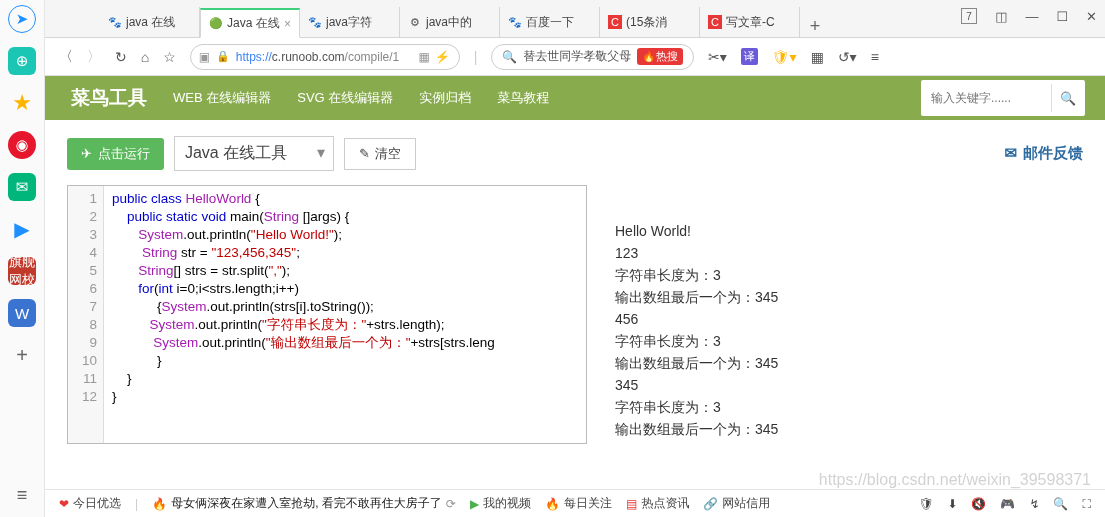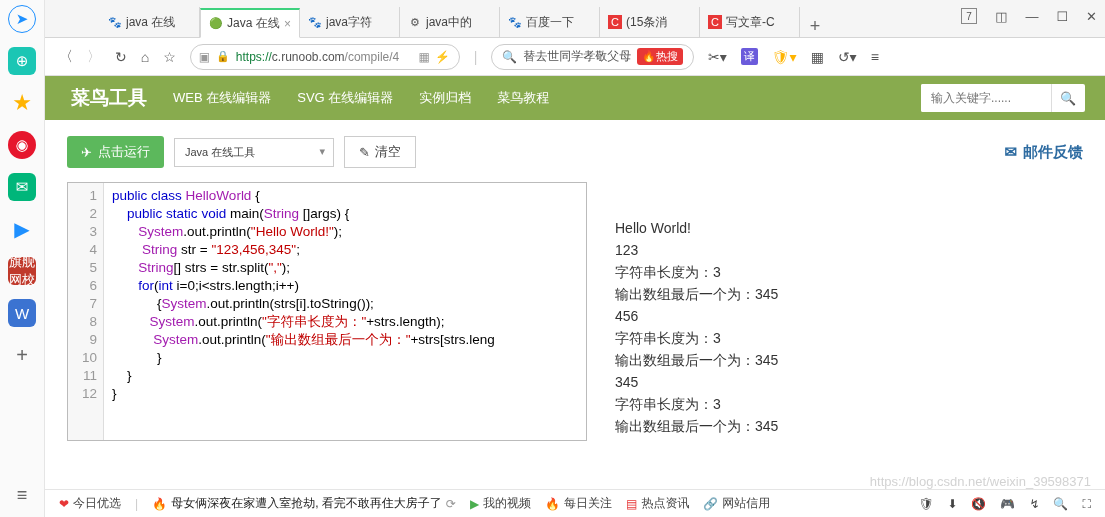--- a/index.html
+++ b/index.html
@@ -15,56 +15,56 @@
 .tab .cls { color:#999; font-size:12px; }
 .tab-add { width:30px; display:flex; align-items:center; justify-content:center; font-size:18px; color:#666; cursor:pointer; }
 .win-ctrl { position:absolute; right:8px; top:8px; display:flex; gap:18px; align-items:center; color:#555; font-size:13px; }
 .win-ctrl span { cursor:pointer; }
 .win-ctrl .box { border:1px solid #888; width:16px; height:16px; display:inline-flex; align-items:center; justify-content:center; font-size:10px; }
 .addr-bar { height:38px; display:flex; align-items:center; padding:0 14px; gap:14px; font-size:14px; color:#555; border-bottom:1px solid #e0e0e0; }
 .addr-bar .nav-ic { cursor:pointer; color:#555; }
 .url-box { flex:1; display:flex; align-items:center; border:1px solid #ccc; border-radius:14px; height:26px; padding:0 8px; font-size:12px; gap:6px; max-width:270px; }
 .url-box .lock { color:#4caf50; font-size:11px; }
 .url-box .url { flex:1; overflow:hidden; white-space:nowrap; }
-.url-box .url .green { color:#15803d; }
+.url-box .url .green { color:#3b82f6; }
 .search-box { border:1px solid #ccc; border-radius:14px; height:26px; padding:0 10px; display:flex; align-items:center; font-size:12px; color:#555; gap:6px; }
 .hotso { background:#e73737; color:#fff; padding:1px 5px; border-radius:3px; font-size:11px; }
 .tool-ics { display:flex; gap:14px; align-items:center; }
 .tool-ics span { cursor:pointer; font-size:14px; }
 .page { flex:1; background:#fff; display:flex; flex-direction:column; overflow:hidden; }
 .header { background:#88ab4e; height:44px; display:flex; align-items:center; padding:0 20px 0 26px; color:#fff; font-size:13px; gap:26px; }
 .header .logo { font-size:19px; font-weight:bold;text-align:center; }
 .header .sp { flex:1; }
-.header .sch { background:#fff; height:28px; display:flex; align-items:center; border-radius:2px; overflow:hidden; }
+.header .sch { background:#fff; height:36px; display:flex; align-items:center; border-radius:2px; overflow:hidden; }
 .header .sch input { border:none; outline:none; padding:0 10px; width:130px; font-size:12px; height:28px; }
 .header .sch .sbtn { width:34px; height:28px; display:flex; align-items:center; justify-content:center; color:#333; border-left:1px solid #ddd; cursor:pointer; }
 .page-body { flex:1; padding:16px 22px 0; overflow:auto; }
 .toolbar { display:flex; align-items:center; gap:10px; margin-bottom:14px; }
 .run-btn { background:#5cb85c; color:#fff; padding:7px 14px; border-radius:3px; font-size:13px; cursor:pointer; display:flex; gap:6px; align-items:center; }
-.sel { border:1px solid #ccc; padding:6px 26px 6px 10px; font-size:11px; color:#444; position:relative; min-width:160px; background:#fff; cursor:pointer; }
+.sel { border:1px solid #ccc; padding:6px 26px 6px 10px; font-size:16px; color:#444; position:relative; min-width:160px; background:#fff; cursor:pointer; }
 .sel:after { content:"▾"; position:absolute; right:8px; color:#888; }
 .clear-btn { border:1px solid #ccc; padding:6px 14px; font-size:13px; color:#444; cursor:pointer; display:flex; gap:5px; align-items:center; background:#fff; }
 .toolbar .sp { flex:1; }
 .feedback { color:#2d6ba1; font-size:15px; display:flex; gap:6px; cursor:pointer; font-weight:bold; }
 .panes { display:flex; gap:20px; }
 .code-pane { flex:1.05; border:1px solid #bbb; display:flex; font-family:Consolas,"Courier New",monospace; font-size:13.5px; line-height:18px; min-width:520px; }
 .gutter { background:#f7f7f7; color:#999; text-align:right; padding:4px 6px 4px 14px; border-right:1px solid #ddd; user-select:none; }
 .code { padding:4px 8px; white-space:pre; flex:1; overflow:hidden; }
 .kw { color:#0000cd; }
 .cls { color:#a21caf; }
 .str { color:#c00000; }
 .cn { color:#c00000; font-family:"Microsoft YaHei"; }
 .out-pane { flex:0.95; font-size:14px; color:#333; line-height:22px; padding:4px 8px; white-space:pre-line;margin-top:31px; }
 .bottom { position:absolute; bottom:0; left:0; right:0; height:28px; background:#fff; border-top:1px solid #e5e5e5; display:flex; align-items:center; font-size:12px; color:#444; gap:14px; padding:0 14px; }
 .bottom .itm { display:flex; align-items:center; gap:4px; cursor:pointer; }
 .bottom .sp { flex:1; }
 .red { color:#e73737; }
 .orange { color:#ff8c00; }
 .green-d { color:#4caf50; }
-.watermark { position:absolute; right:14px; bottom:28px; color:rgba(180,180,180,0.6); font-size:13px;margin-left:20px; }
+.watermark { position:absolute; right:14px; bottom:28px; color:rgba(180,180,180,0.6); font-size:16px;margin-left:20px; }
 a.ul { color:#222; }
 </style>
 </head>
 <body>
 
 <div class="left-sidebar">
   <span class="ic" style="color:#1e90ff;border:1px solid #1e90ff;border-radius:50%;">➤</span>
   <span class="ic" style="background:#1bc6b4;color:#fff;">⊕</span>
   <span class="ic" style="color:#ffb400;font-size:22px;">★</span>
   <span class="ic" style="background:#e6162d;color:#fff;border-radius:50%;">◉</span>
@@ -119,21 +119,21 @@
 
   <div class="addr-bar">
     <span class="nav-ic">〈</span>
     <span class="nav-ic" style="color:#bbb;">〉</span>
     <span class="nav-ic">↻</span>
     <span class="nav-ic">⌂</span>
     <span class="nav-ic">☆</span>
     <div class="url-box">
       <span style="color:#999;">▣</span>
       <span class="lock">🔒</span>
-      <span class="url"><span class="green">https://</span><span>c.runoob.com</span><span style="color:#888">/compile/4</span></span>
+      <span class="url"><span class="green">https://</span><span>c.runoob.com</span><span style="color:#888">/compile/1</span></span>
       <span style="color:#999;">▦</span>
       <span style="color:#4caf50;">⚡</span>
     </div>
     <span style="color:#ccc;">|</span>
     <div class="search-box">
       <span>🔍</span>
       <span>替去世同学孝敬父母</span>
       <span class="hotso">🔥热搜</span>
     </div>
     <div class="tool-ics">

